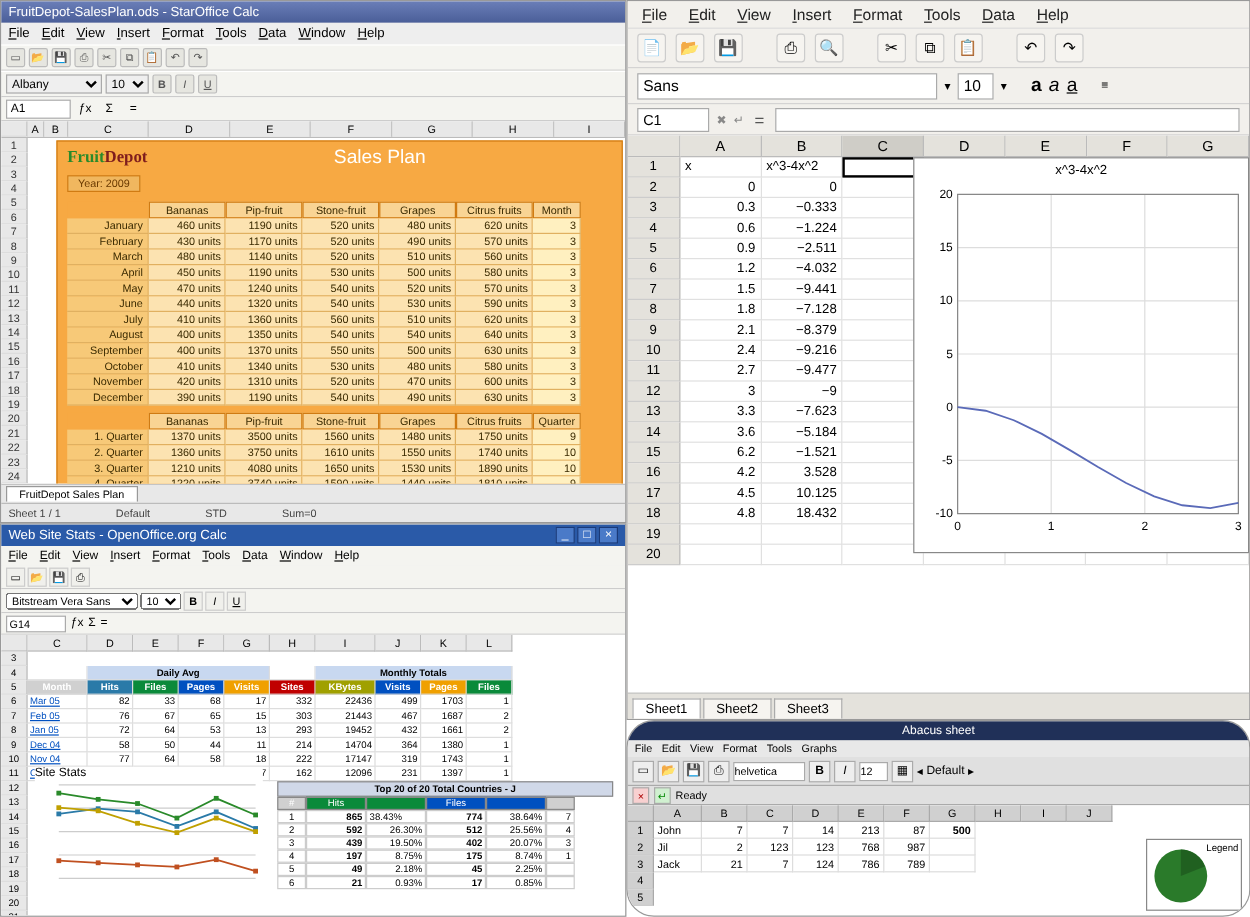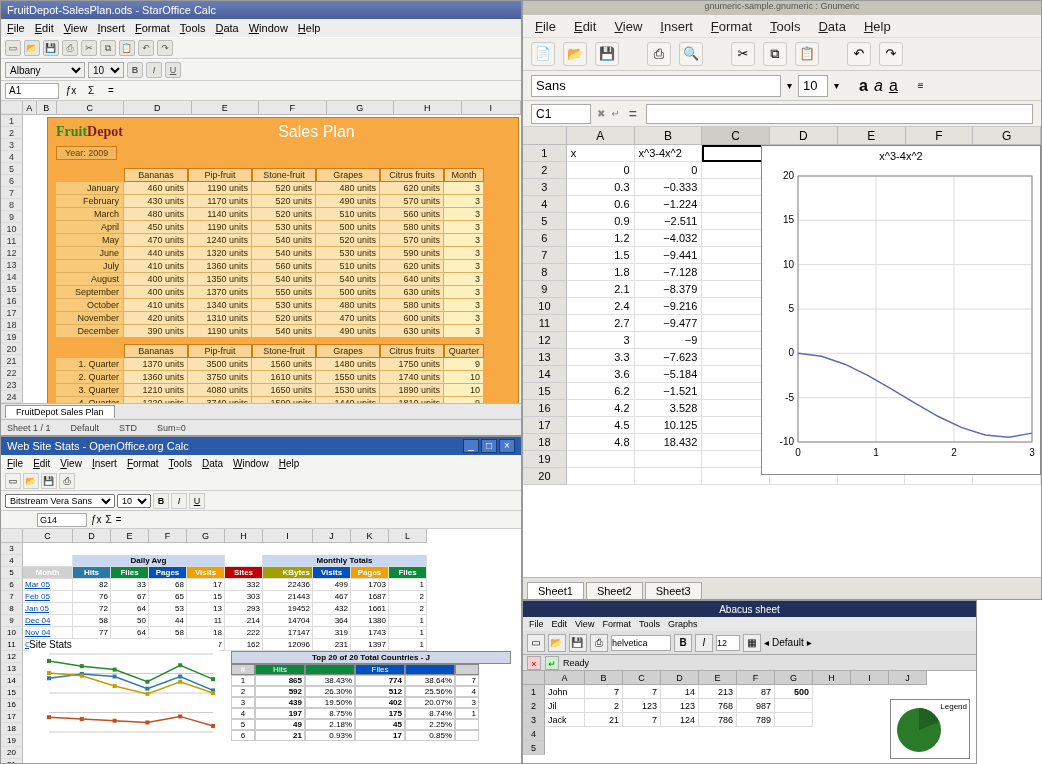--- a/index.html
+++ b/index.html
@@ -36,21 +36,21 @@
   .fd-table { margin: 4px 8px; }
   .fd-table .hdr { display: flex; }
   .fd-table .hdr .th { background: #f9d494; border: 1px solid #d07b12; text-align: center; font-size: 9px; padding: 1px 0; color: #3a2a00; }
   .fd-table .dr { display: flex; }
   .fd-table .dr .td { background: #fce3b1; border-right: 1px solid #e0b060; border-bottom: 1px solid #e0b060; text-align: right; font-size: 9px; padding: 0 3px; line-height: 12px; color: #3a2a00; }
   .fd-table .dr .td.lab { background: #f7c978; text-align: right; padding-right: 4px; }
   .fd-table .dr .td.mon { background: #fff0c0; }
 
   .tabstrip { height: 16px; background: #e8e8e8; border-top: 1px solid #bbb; display: flex; align-items: center; font-size: 9px; }
   .tabstrip .tab { background: #fff; border: 1px solid #999; border-bottom: none; padding: 1px 10px; margin-left: 4px; }
-  .statusbar { height: 16px; background: #e8e8e8; border-top: 1px solid #bbb; display: flex; align-items: center; font-size: 9px; gap: 20px; padding: 0 6px; color: #444; }
+  .statusbar { height: 16px; background: #e8e8e8; border-top: 1px solid #bbb; display: flex; align-items: center; font-size: 9px; gap: 46px; padding: 0 6px; color: #444; }
 
   
   #tr { left: 522px; top: 0; right: 0; width: 520px; height: 600px; display: flex; flex-direction: column; background: #f2f0ec; }
   #tr .gtitle { height: 14px; background: #c6c3bb; font-size: 9px; text-align: center; color: #555; overflow: hidden; }
   #tr .gmenubar { height: 22px; display: flex; gap: 18px; padding: 2px 12px; align-items: center; font-size: 13px; color: #222; background: #f2f0ec; }
   #tr .gtoolbar { height: 34px; background: #f2f0ec; border-top: 1px solid #ddd; border-bottom: 1px solid #ccc; display: flex; align-items: center; gap: 8px; padding: 0 8px; }
   #tr .gtoolbar .gb { width: 24px; height: 24px; background: #f6f4f0; border: 1px solid #ccc; border-radius: 3px; font-size: 13px; text-align: center; line-height: 22px; }
   #tr .gformat { height: 30px; display: flex; align-items: center; gap: 6px; padding: 0 8px; background: #f2f0ec; border-bottom: 1px solid #ccc; }
   #tr .gformat input { height: 22px; border: 1px solid #aaa; padding: 0 4px; font-size: 13px; }
   #tr .gformula { height: 26px; display: flex; align-items: center; gap: 6px; padding: 0 8px; background: #f2f0ec; border-bottom: 1px solid #ccc; }
@@ -79,35 +79,35 @@
 
   
   #bl { left: 0; top: 436px; width: 522px; height: 328px; display: flex; flex-direction: column; background: #eee; }
   #bl .otitle { height: 18px; background: #2a5aa8; color: #fff; font-size: 11px; display: flex; align-items: center; padding: 0 6px; justify-content: space-between; }
   #bl .otitle .wbtns { display: flex; gap: 2px; }
   #bl .otitle .wbtn { width: 16px; height: 14px; background: #4a7ac8; border: 1px solid #1a3a78; text-align: center; line-height: 12px; font-size: 10px; }
   #bl .omenubar { height: 16px; background: #f4f4f0; display: flex; gap: 10px; padding: 0 6px; align-items: center; font-size: 10px; }
   #bl .otoolbar { height: 20px; background: #f4f4f0; border-bottom: 1px solid #ccc; display: flex; align-items: center; gap: 2px; padding: 0 4px; }
   #bl .otoolbar .ob { width: 16px; height: 16px; background: #f0f0ec; border: 1px solid #ccc; font-size: 9px; text-align: center; line-height: 14px; }
   #bl .oformula { height: 18px; background: #f4f4f0; border-bottom: 1px solid #ccc; display: flex; align-items: center; gap: 4px; padding: 0 4px; }
-  #bl .oformula .ocref { width: 50px; height: 14px; border: 1px solid #aaa; background: #fff; font-size: 9px; padding: 0 2px; margin-left: 32px; }
+  #bl .oformula .ocref { width: 50px; height: 14px; border: 1px solid #aaa; background: #fff; font-size: 9px; padding: 0 2px; }
 
   #bl .osheet { flex: 1; background: #fff; position: relative; overflow: hidden; }
   #bl .ocolhdr { display: flex; height: 14px; }
   #bl .ocolhdr .ocorner { width: 22px; background: #e8e8e8; border-right: 1px solid #bbb; border-bottom: 1px solid #bbb; }
   #bl .ocolhdr .och { background: #e8e8e8; border-right: 1px solid #bbb; border-bottom: 1px solid #bbb; text-align: center; font-size: 9px; line-height: 14px; }
   #bl .orow { display: flex; height: 12px; }
   #bl .orow .orn { width: 22px; background: #e8e8e8; border-right: 1px solid #bbb; border-bottom: 1px solid #ddd; text-align: center; font-size: 8px; line-height: 12px; }
   #bl .orow .oc { border-right: 1px solid #ddd; border-bottom: 1px solid #ddd; font-size: 8px; line-height: 12px; padding: 0 2px; text-align: right; overflow: hidden; }
 
   #bl .sitechart { position: absolute; left: 28px; top: 110px; width: 190px; height: 110px; background: #fff; }
   #bl .sitechart .sctitle { font-size: 10px; }
 
   
-  #br { left: 522px; top: 600px; width: 455px; height: 164px; display: flex; flex-direction: column; background: #ddd; }
+  #br { left: 522px; top: 600px; width: 520px; height: 164px; display: flex; flex-direction: column; background: #ddd; border-radius: 23px; }
   #br .abtitle { height: 16px; background: #203058; color: #fff; font-size: 10px; display: flex; align-items: center; justify-content: center; }
   #br .abmenu { height: 14px; background: #e8e8e8; display: flex; gap: 8px; padding: 0 6px; align-items: center; font-size: 9px; }
   #br .abtool { height: 24px; background: #e0e0e0; border-bottom: 1px solid #aaa; display: flex; align-items: center; gap: 3px; padding: 0 4px; }
   #br .abtool .ab { width: 18px; height: 18px; background: #eee; border: 1px solid #aaa; font-size: 10px; text-align: center; line-height: 16px; }
   #br .abtool input { height: 16px; font-size: 9px; border: 1px solid #aaa; }
   #br .abready { height: 16px; background: #e0e0e0; display: flex; align-items: center; gap: 4px; padding: 0 4px; font-size: 9px; border-bottom: 1px solid #aaa; }
   #br .abready .x { width: 14px; height: 14px; background: #f8d0d0; color: #a00; text-align: center; line-height: 14px; border: 1px solid #aaa; }
   #br .abready .ok { width: 14px; height: 14px; background: #d0f0d0; color: #080; text-align: center; line-height: 14px; border: 1px solid #aaa; }
   #br .absheet { flex: 1; background: #fff; overflow: hidden; }
   #br .abcolhdr { display: flex; height: 14px; }
@@ -425,21 +425,20 @@
   </div>
   <div class="statusbar">
     <span>Sheet 1 / 1</span>
     <span>Default</span>
     <span>STD</span>
     <span>Sum=0</span>
   </div>
 </div>
 
 <div id="tr" class="pane">
-  <div class="gtitle">gnumeric-sample.gnumeric : Gnumeric</div>
   <div class="gmenubar" id="tr-menus">
       <span><u>F</u>ile</span>
       <span><u>E</u>dit</span>
       <span><u>V</u>iew</span>
       <span><u>I</u>nsert</span>
       <span><u>F</u>ormat</span>
       <span><u>T</u>ools</span>
       <span><u>D</u>ata</span>
       <span><u>H</u>elp</span>
     </div>
@@ -792,21 +791,21 @@
           <div class="oc" style="width:164px;background:#c8d8f0;text-align:center;font-weight:bold">Monthly Totals</div>
         </div>
         <div class="orow">
           <div class="orn">5</div>
           <div class="oc" style="width:50px;background:#d0d0d0;color:#fff;text-align:center;font-weight:bold">Month</div>
           <div class="oc" style="width:38px;background:#2a7aa8;color:#fff;text-align:center;font-weight:bold">Hits</div>
           <div class="oc" style="width:38px;background:#0a8a3a;color:#fff;text-align:center;font-weight:bold">Files</div>
           <div class="oc" style="width:38px;background:#0050c0;color:#fff;text-align:center;font-weight:bold">Pages</div>
           <div class="oc" style="width:38px;background:#f0a000;color:#fff;text-align:center;font-weight:bold">Visits</div>
           <div class="oc" style="width:38px;background:#c00000;color:#fff;text-align:center;font-weight:bold">Sites</div>
-          <div class="oc" style="width:50px;background:#a0a000;color:#fff;font-weight:bold">KBytes</div>
+          <div class="oc" style="width:50px;background:#a0a000;color:#fff;text-align:center;font-weight:bold">KBytes</div>
           <div class="oc" style="width:38px;background:#0050c0;color:#fff;text-align:center;font-weight:bold">Visits</div>
           <div class="oc" style="width:38px;background:#f0a000;color:#fff;text-align:center;font-weight:bold">Pages</div>
           <div class="oc" style="width:38px;background:#0a8a3a;color:#fff;text-align:center;font-weight:bold">Files</div>
         </div>
         <div class="orow">
           <div class="orn">6</div>
           <div class="oc" style="width:50px;color:#0050c0;text-decoration:underline;text-align:left">Mar 05</div>
           <div class="oc" style="width:38px">82</div>
           <div class="oc" style="width:38px">33</div>
           <div class="oc" style="width:38px">68</div>
@@ -957,21 +956,21 @@
           <div style="width:24px;background:#d0d0d0;color:#fff;text-align:center;border:1px solid #888">#</div>
           <div style="width:50px;background:#0a8a3a;color:#fff;text-align:center;border:1px solid #888">Hits</div>
           <div style="width:50px;background:#0a8a3a;color:#fff;text-align:center;border:1px solid #888"></div>
           <div style="width:50px;background:#0050c0;color:#fff;text-align:center;border:1px solid #888">Files</div>
           <div style="width:50px;background:#0050c0;color:#fff;text-align:center;border:1px solid #888"></div>
           <div style="width:24px;background:#d0d0d0;color:#fff;text-align:center;border:1px solid #888"></div>
         </div>
         <div style="display:flex">
           <div style="width:24px;border:1px solid #ccc;text-align:center;padding:0 2px;font-weight:normal">1</div>
           <div style="width:50px;border:1px solid #ccc;text-align:right;padding:0 2px;font-weight:bold">865</div>
-          <div style="width:50px;border:1px solid #ccc;text-align:right;padding:0 2px;font-weight:normal">38.43%</div>
+          <div style="width:50px;border:1px solid #ccc;padding:0 2px;font-weight:normal">38.43%</div>
           <div style="width:50px;border:1px solid #ccc;text-align:right;padding:0 2px;font-weight:bold">774</div>
           <div style="width:50px;border:1px solid #ccc;text-align:right;padding:0 2px;font-weight:normal">38.64%</div>
           <div style="width:24px;border:1px solid #ccc;text-align:right;padding:0 2px;font-weight:normal">7</div>
         </div>
         <div style="display:flex">
           <div style="width:24px;border:1px solid #ccc;text-align:center;padding:0 2px;font-weight:normal">2</div>
           <div style="width:50px;border:1px solid #ccc;text-align:right;padding:0 2px;font-weight:bold">592</div>
           <div style="width:50px;border:1px solid #ccc;text-align:right;padding:0 2px;font-weight:normal">26.30%</div>
           <div style="width:50px;border:1px solid #ccc;text-align:right;padding:0 2px;font-weight:bold">512</div>
           <div style="width:50px;border:1px solid #ccc;text-align:right;padding:0 2px;font-weight:normal">25.56%</div>

